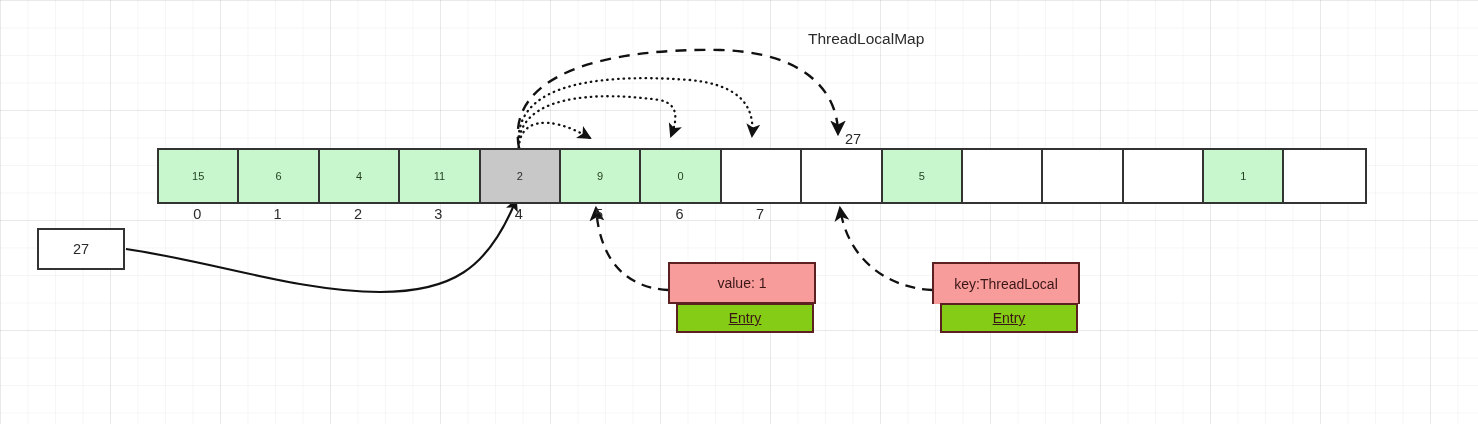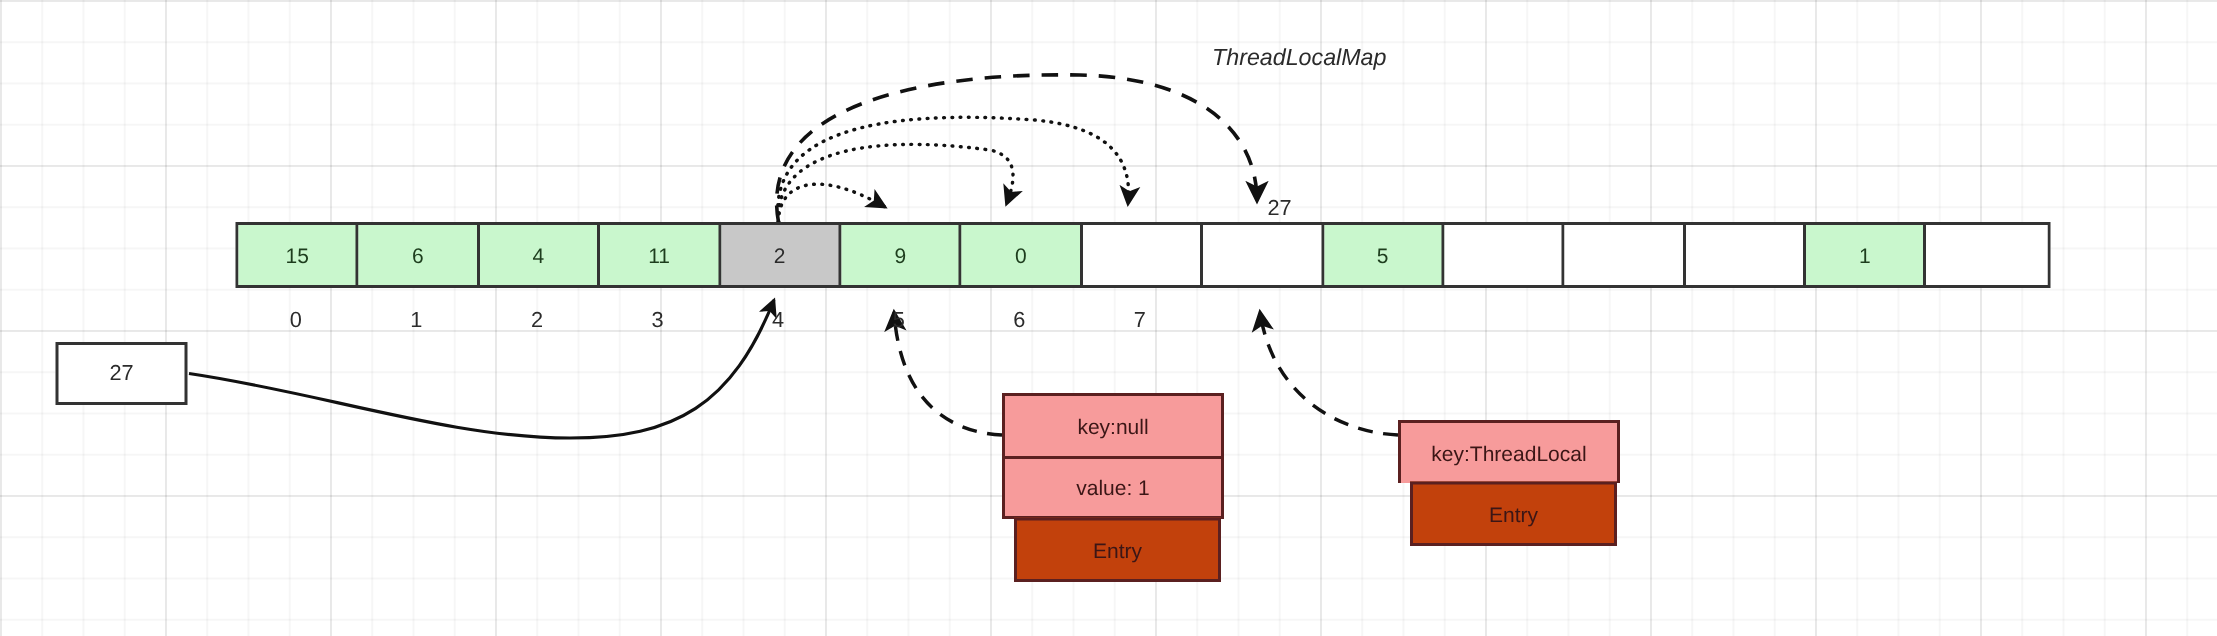--- a/index.html
+++ b/index.html
@@ -31,42 +31,41 @@
     pointer-events: none;
   }
 
   .diagram-title {
     position: absolute;
     left: 808px;
     top: 30px;
     font-size: 15.5px;
     color: #2b2b2b;
     white-space: nowrap;
-    font-style: italic;
   }
 
   
   #array-table {
     position: absolute;
     left: 157px;
     top: 148px;
     display: flex;
     border: 2.2px solid #333333;
     box-sizing: border-box;
     background: #ffffff;
   }
   .array-cell {
     width: 80.4px;
-    height: 40px;
+    height: 52px;
     box-sizing: border-box;
     border-right: 2.2px solid #333333;
     display: flex;
     align-items: center;
     justify-content: center;
-    font-size: 14px;
+    font-size: 11px;
     color: #1d3d1d;
     background: #ffffff;
   }
   .array-cell:last-child { border-right: none; }
   .array-cell.filled {
     background: #c9f7cd;
   }
   .array-cell.stale {
     background: #c8c8c8;
     color: #2b2b2b;
@@ -128,30 +127,31 @@
     font-size: 14px;
     color: #3b1616;
   }
   .entry-field.last {
     border-bottom: 2px solid #5b2020;
   }
   .entry-tag {
     position: relative;
     left: 8px;
     width: 138px;
-    height: 43px;
+    height: 30px;
     box-sizing: border-box;
     border: 2px solid #5b2020;
-    background: #c2410c;
+    background: #84cc16;
     display: flex;
     align-items: center;
     justify-content: center;
     font-size: 14px;
     color: #3b1616;
     margin-top: -1px;
+    text-decoration: underline;
   }
 </style>
 </head>
 <body>
 
 <svg id="svg-layer" viewBox="0 0 1478 424">
   <defs>
     <marker id="arrow-solid" viewBox="0 0 12 12" refX="9" refY="6" markerWidth="7" markerHeight="7" orient="auto-start-reverse">
       <path d="M 0 0.8 L 10.5 6 L 0 11.2 L 2.6 6 Z" fill="#111111"></path>
     </marker>
@@ -207,21 +207,20 @@
     <div class="index-label">5</div>
     <div class="index-label">6</div>
     <div class="index-label">7</div>
   </div>
 
 <div id="source-box">27</div>
 
 <div class="slot-annotation" style="left:845px; top:131px;">27</div>
 
 <div class="entry-group" style="left:668px; top:262px;">
-  <div class="entry-field">key:null</div>
   <div class="entry-field last">value: 1</div>
   <div class="entry-tag">Entry</div>
 </div>
 
-<div class="entry-group" style="left:932px; top:280px;border-radius:31px;">
+<div class="entry-group" style="left:932px; top:262px;border-radius:31px;">
   <div class="entry-field">key:ThreadLocal</div>
   <div class="entry-tag">Entry</div>
 </div>
 
 </body></html>

